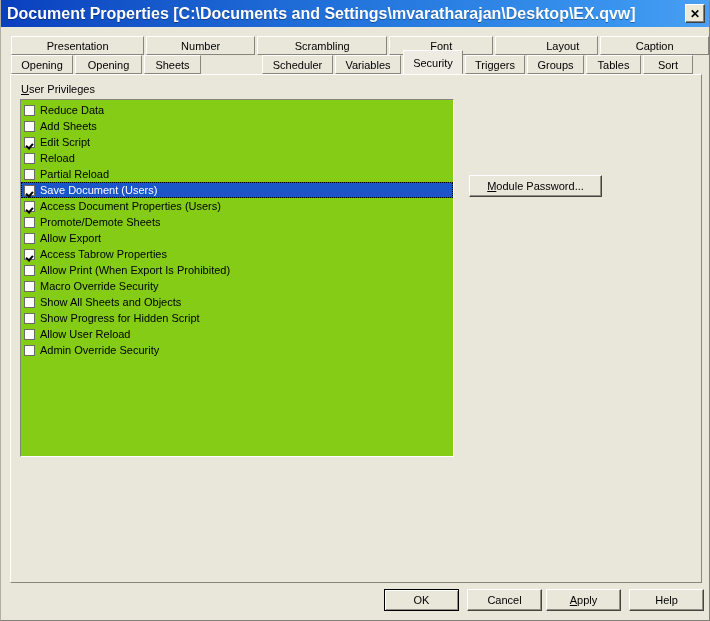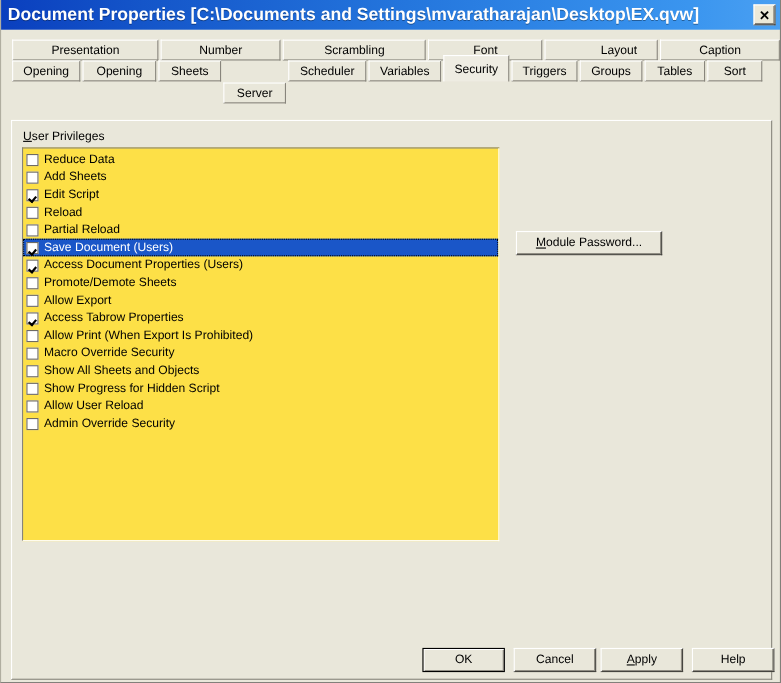--- a/index.html
+++ b/index.html
@@ -126,39 +126,38 @@
     left: 9px;
     top: 74px;
     width: 692px;
     height: 509px;
     background: #e9e7da;
     border-top: 1px solid #ffffff;
     border-left: 1px solid #ffffff;
     border-right: 1px solid #88857c;
     border-bottom: 1px solid #88857c;
     box-sizing: border-box;
-    margin-top: 35px;
   }
 
   #privileges-label {
     position: absolute;
     left: 10px;
     top: 8px;
     font-size: 11px;
     color: #000;
   }
   #privileges-label u { text-decoration: underline; }
 
   #privileges-list {
     position: absolute;
     left: 9px;
     top: 24px;
     width: 434px;
     height: 358px;
-    background: #fde047;
+    background: #84cc16;
     border-top: 1px solid #86837a;
     border-left: 1px solid #86837a;
     border-right: 1px solid #ffffff;
     border-bottom: 1px solid #ffffff;
     box-sizing: border-box;
     overflow: hidden;
     padding: 2px 0 0 0;
     text-align: right;
   }
 

